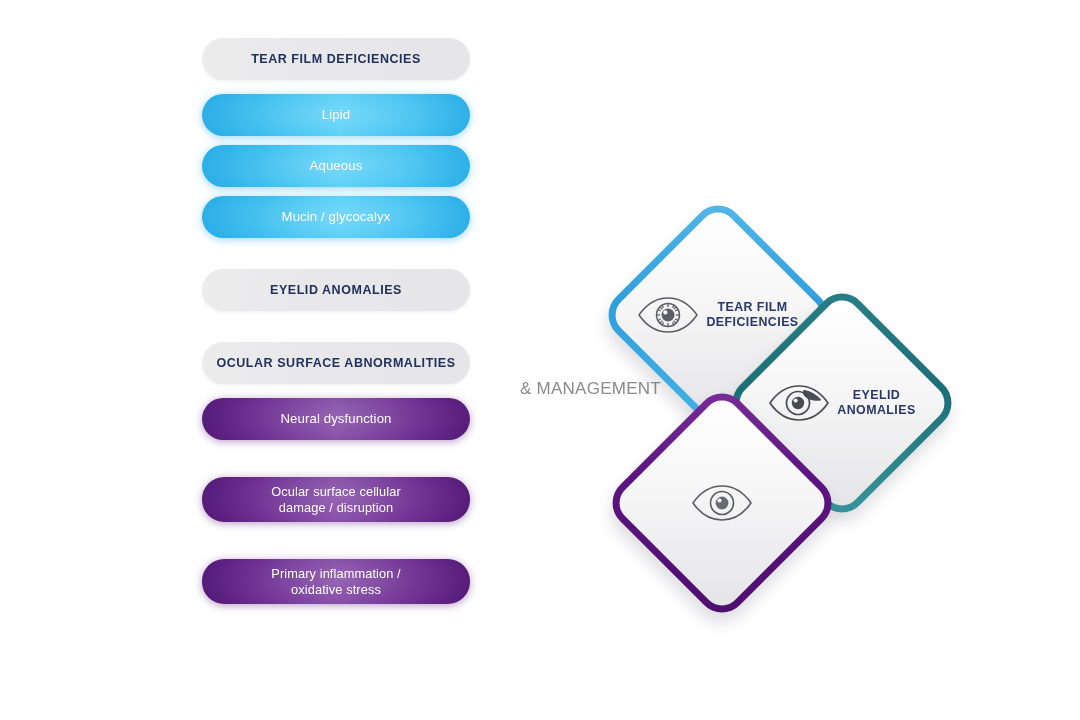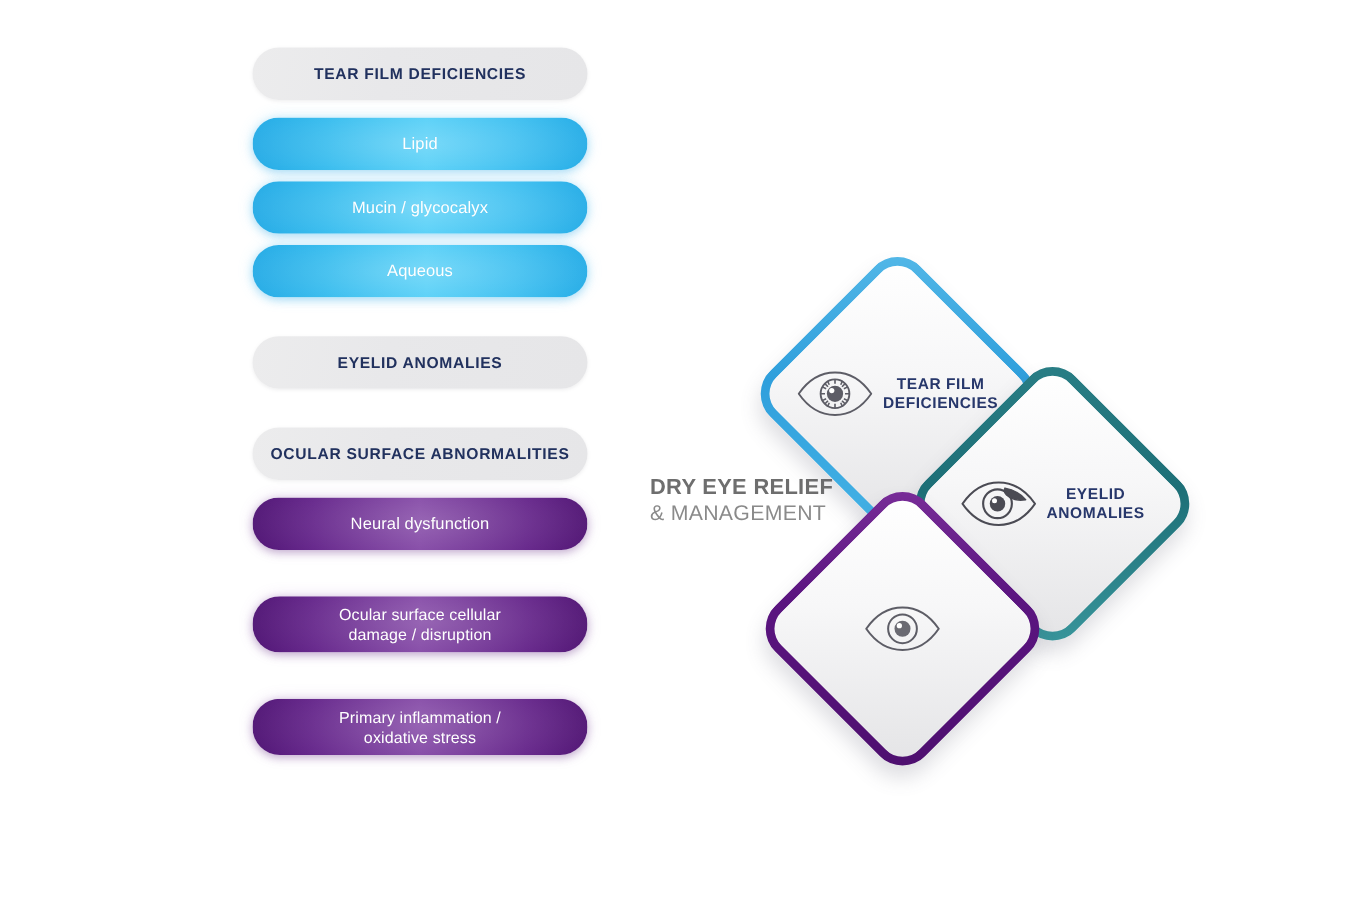--- a/index.html
+++ b/index.html
@@ -138,24 +138,24 @@
   <div id="pill-column">
 
     <div class="group">
       <div class="pill header">
         <span class="pill-label">TEAR FILM DEFICIENCIES</span>
       </div>
       <div class="pill item blue">
         <span class="pill-label">Lipid</span>
       </div>
       <div class="pill item blue">
+        <span class="pill-label">Aqueous</span>
+      </div>
+      <div class="pill item blue">
         <span class="pill-label">Mucin / glycocalyx</span>
-      </div>
-      <div class="pill item blue">
-        <span class="pill-label">Aqueous</span>
       </div>
     </div>
 
     <div class="group">
       <div class="pill header">
         <span class="pill-label">EYELID ANOMALIES</span>
       </div>
     </div>
 
     <div class="group">
@@ -170,21 +170,20 @@
 damage / disruption</span>
       </div>
       <div class="pill item purple two-line">
         <span class="pill-label" style="white-space:pre-line">Primary inflammation /
 oxidative stress</span>
       </div>
     </div>
   </div>
 
   <div id="center-title">
-    <span class="line1">DRY EYE RELIEF</span>
     <span class="line2">&amp; MANAGEMENT</span>
   </div>
 
   <div class="diamond" id="diamond-tear">
     <div class="shape"></div>
     <div class="content">
       <svg class="eye-ico" width="62" height="40" viewBox="0 0 62 40">
         <g fill="none" stroke="#5d5d66" stroke-width="1.5" stroke-linejoin="round">
           <path d="M2 20 C11 7 22 3 31 3 C40 3 51 7 60 20 C51 33 40 37 31 37 C22 37 11 33 2 20 Z"></path>
           <circle cx="31" cy="20" r="11.5"></circle>

